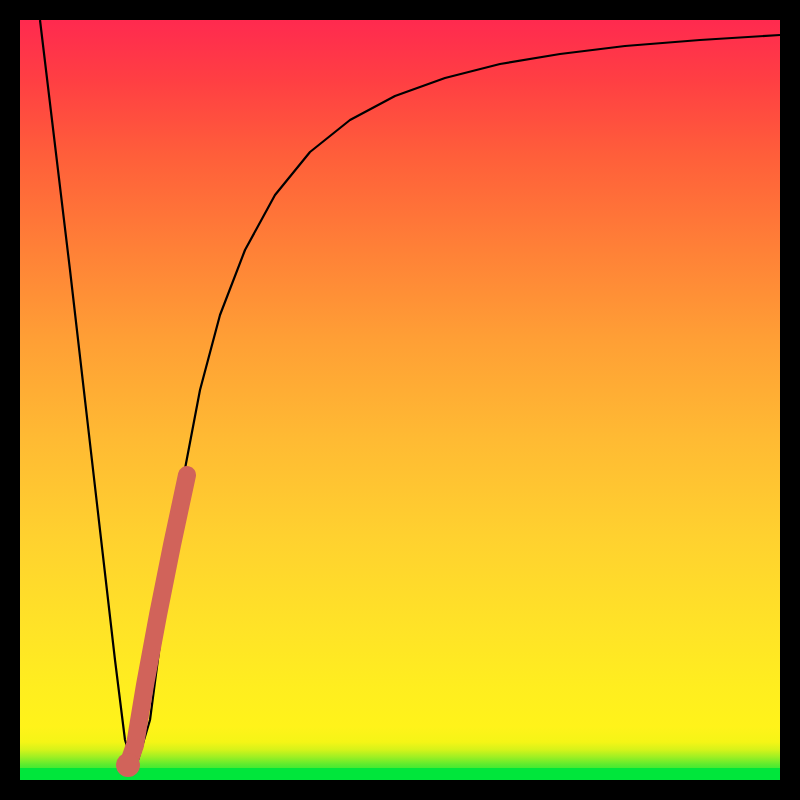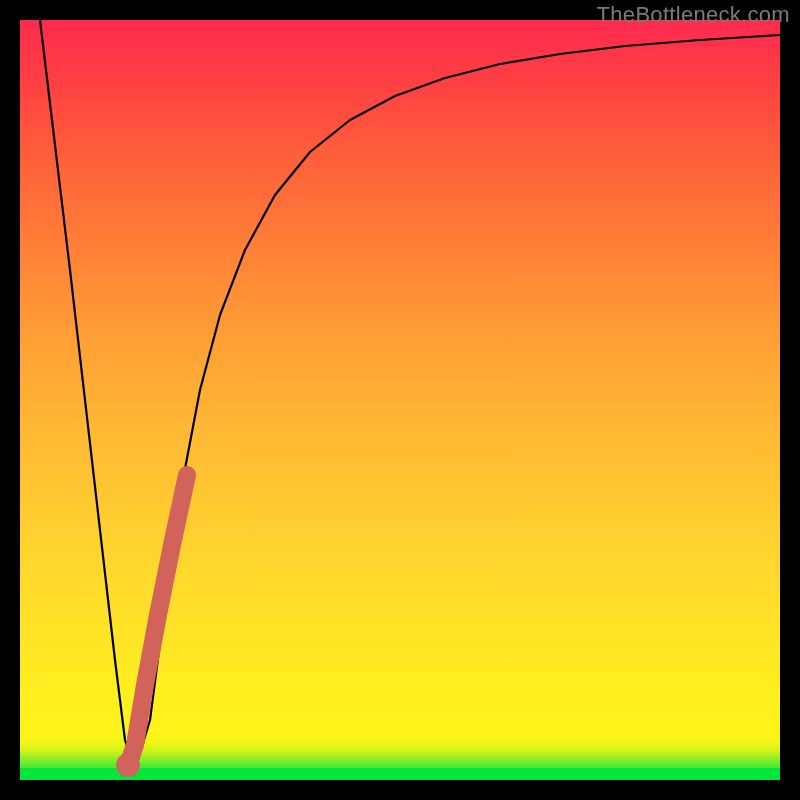--- a/index.html
+++ b/index.html
@@ -75,14 +75,13 @@
 <div class="frame">
   <div class="plot-area">
     <div class="gradient-bg"></div>
     <div class="green-strip"></div>
     <svg id="chart-svg" viewBox="0 0 760 760" preserveAspectRatio="none">
       <path id="main-curve" fill="none" stroke="#000" stroke-width="2.2" stroke-linejoin="round" d="M20 0 L50 250 L80 510 L95 640 L105 720 L115 750 L130 700 L145 585 L160 475 L180 370 L200 295 L225 230 L255 175 L290 132 L330 100 L375 76 L425 58 L480 44 L540 34 L605 26 L680 20 L760 15"></path>
       <path id="highlight-seg" fill="none" stroke="#d1635a" stroke-width="18" stroke-linecap="round" stroke-linejoin="round" d="M108 745 L115 725 L125 665 L138 595 L152 525 L167 455"></path>
       <circle id="highlight-dot" r="12" fill="#d1635a" cx="108" cy="745"></circle>
     </svg>
   </div>
-  <div class="watermark">TheBottleneck.com</div>
 </div>
 
 </body></html>

